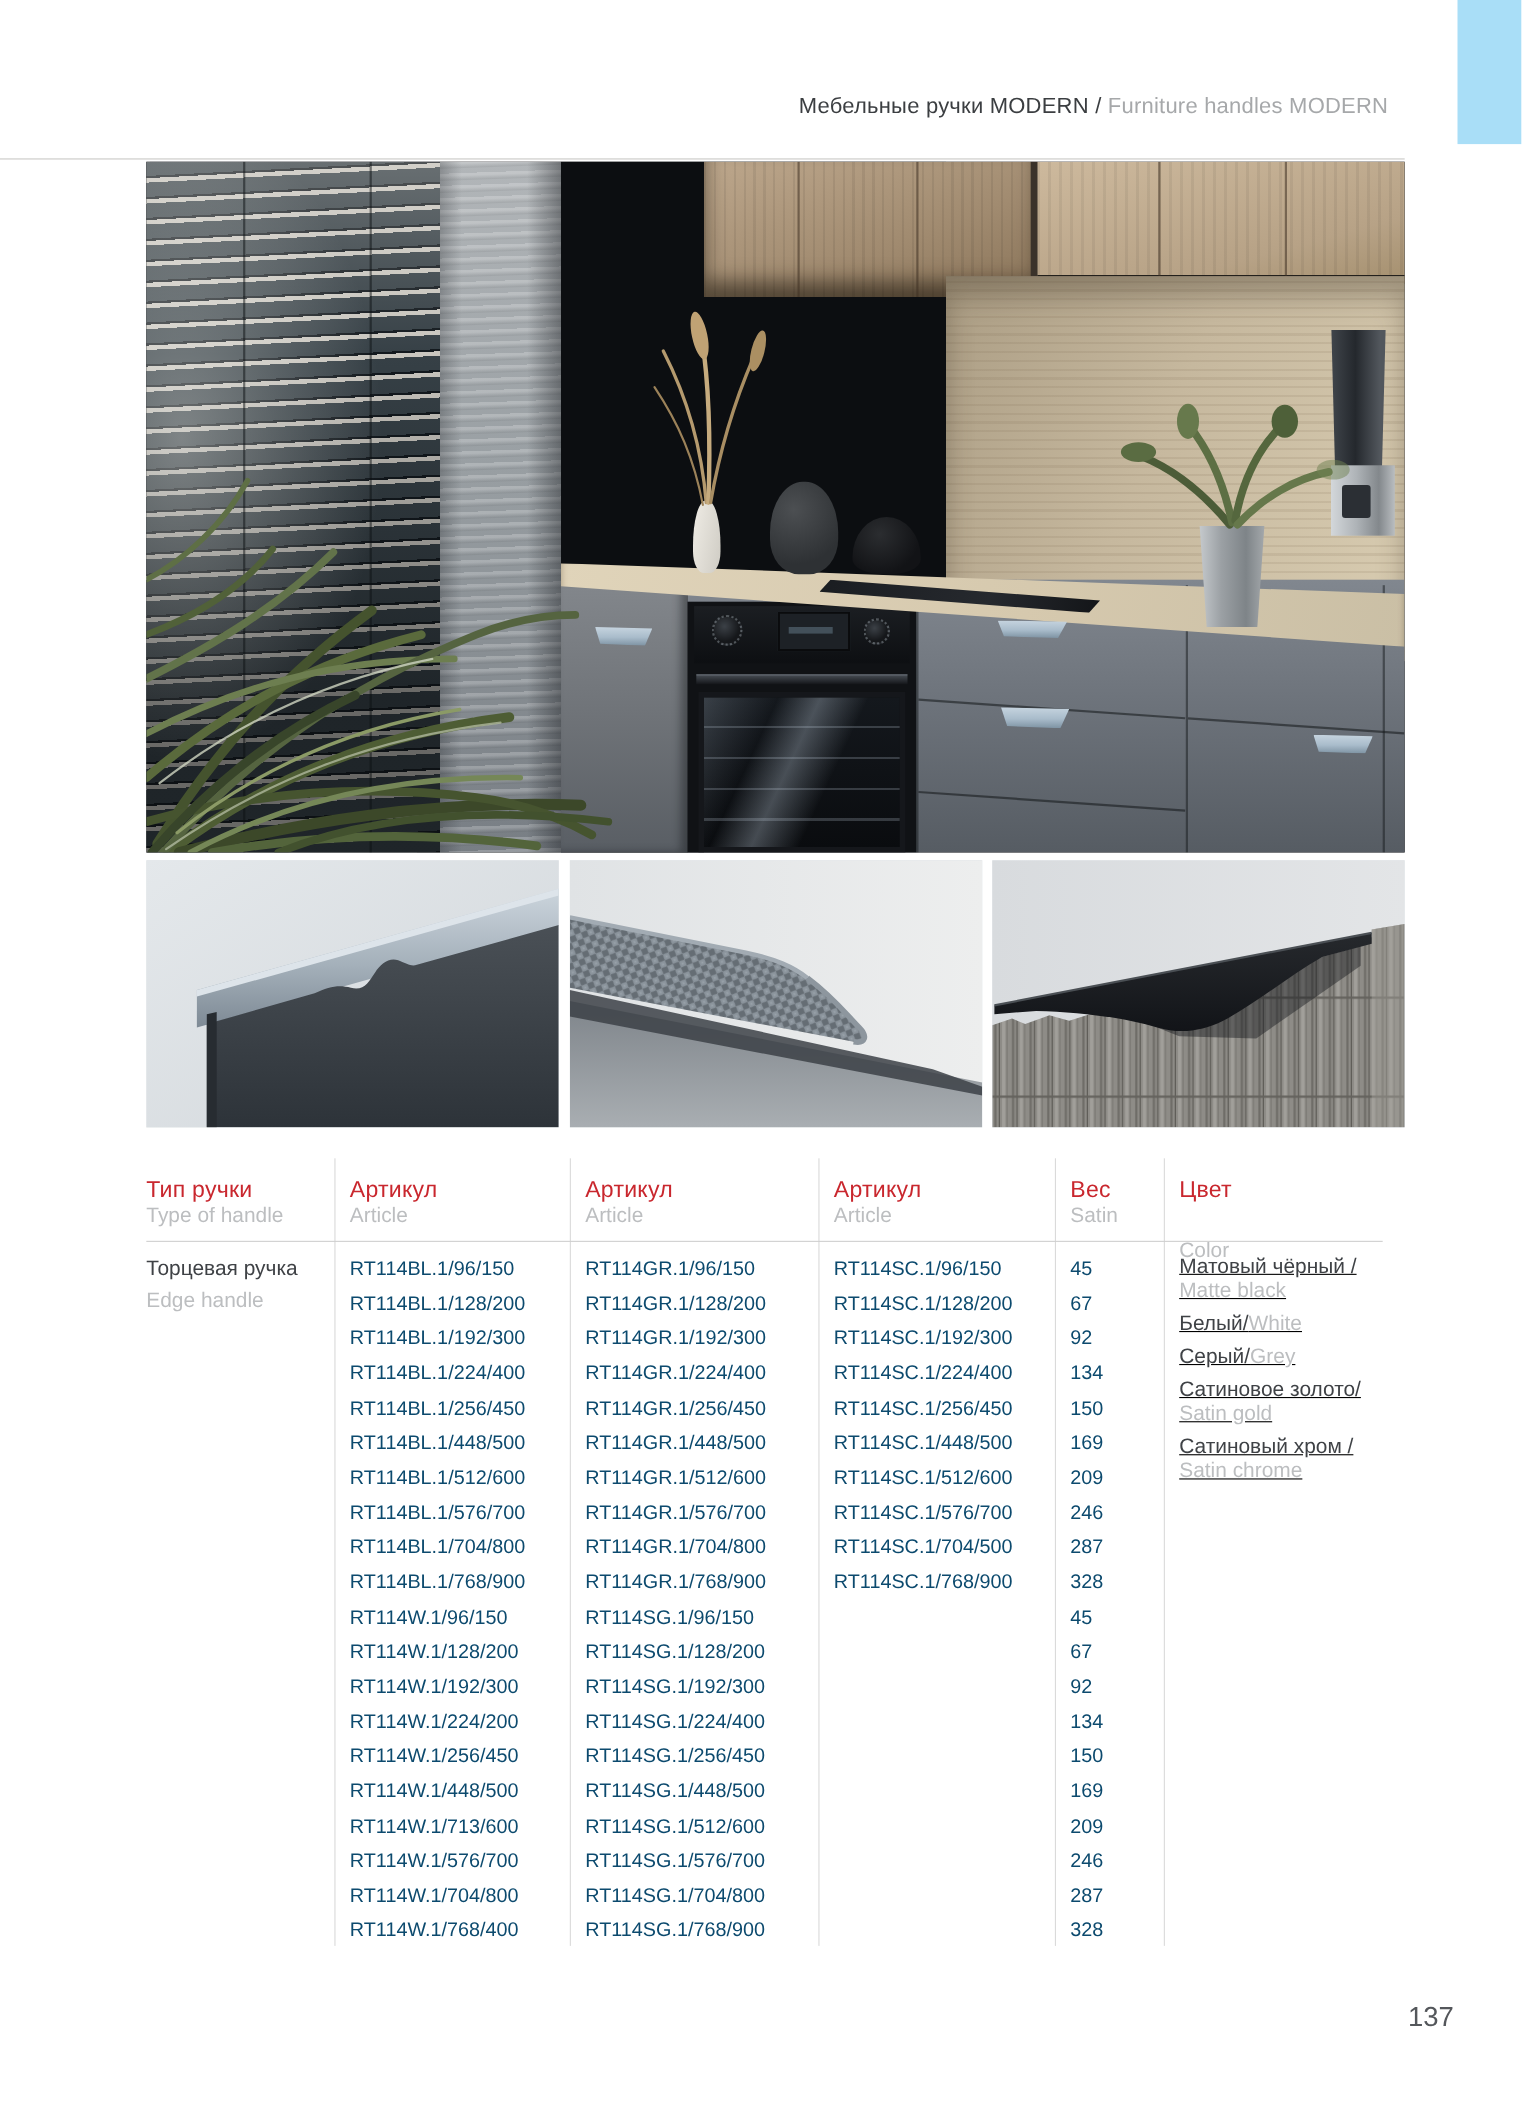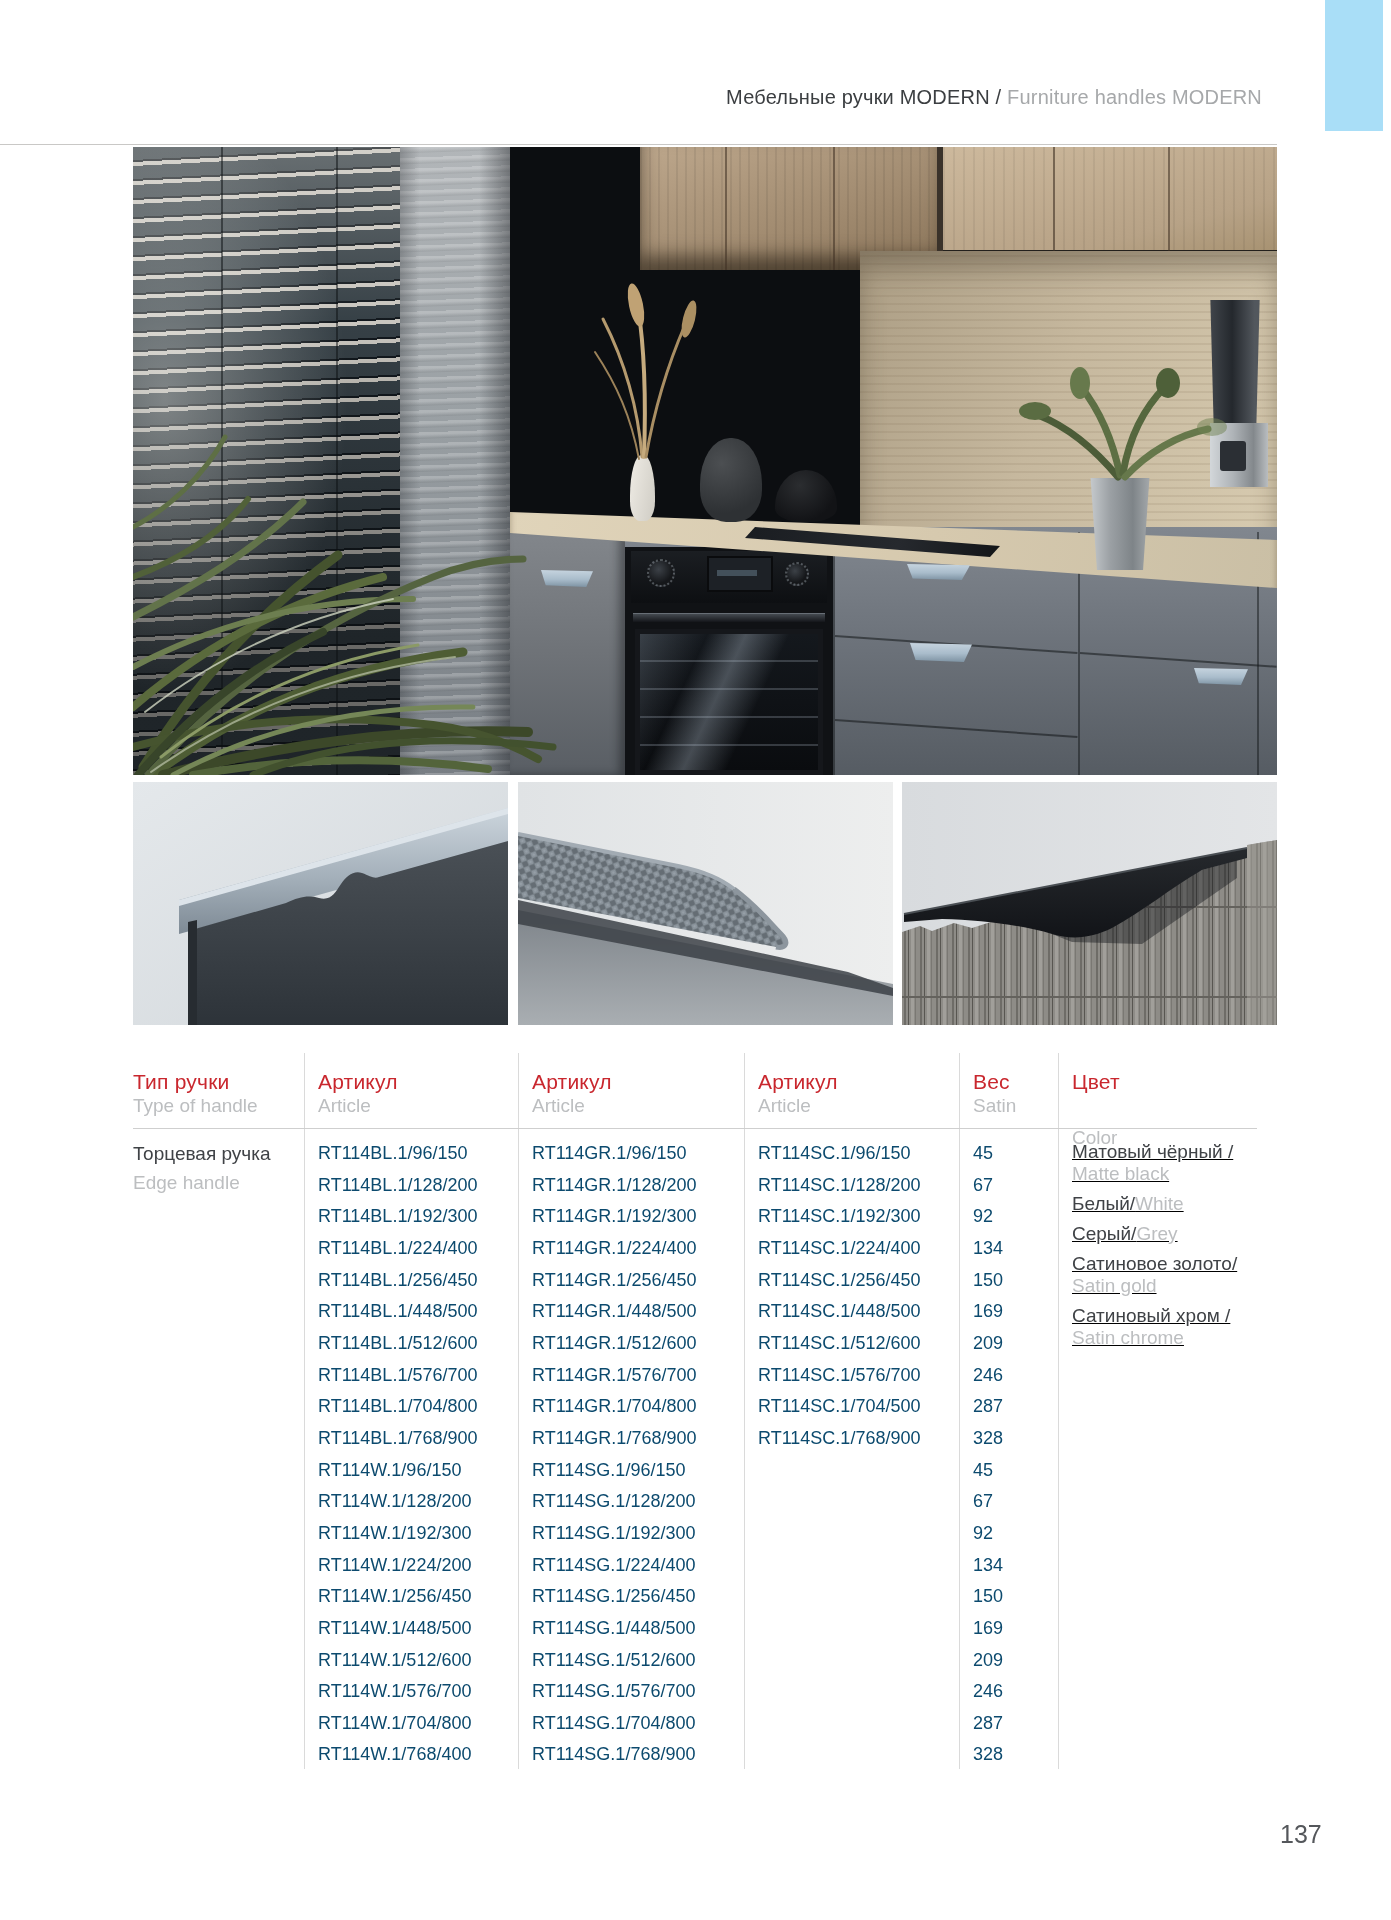--- a/index.html
+++ b/index.html
@@ -335,21 +335,21 @@
       <div>RT114BL.1/512/600</div>
       <div>RT114BL.1/576/700</div>
       <div>RT114BL.1/704/800</div>
       <div>RT114BL.1/768/900</div>
       <div>RT114W.1/96/150</div>
       <div>RT114W.1/128/200</div>
       <div>RT114W.1/192/300</div>
       <div>RT114W.1/224/200</div>
       <div>RT114W.1/256/450</div>
       <div>RT114W.1/448/500</div>
-      <div>RT114W.1/512/600</div>
+      <div>RT114W.1/713/600</div>
       <div>RT114W.1/576/700</div>
       <div>RT114W.1/704/800</div>
       <div>RT114W.1/768/400</div>
     </div>
   <div class="abs cell-list" style="left:532px;top:1138px">
       <div>RT114GR.1/96/150</div>
       <div>RT114GR.1/128/200</div>
       <div>RT114GR.1/192/300</div>
       <div>RT114GR.1/224/400</div>
       <div>RT114GR.1/256/450</div>

